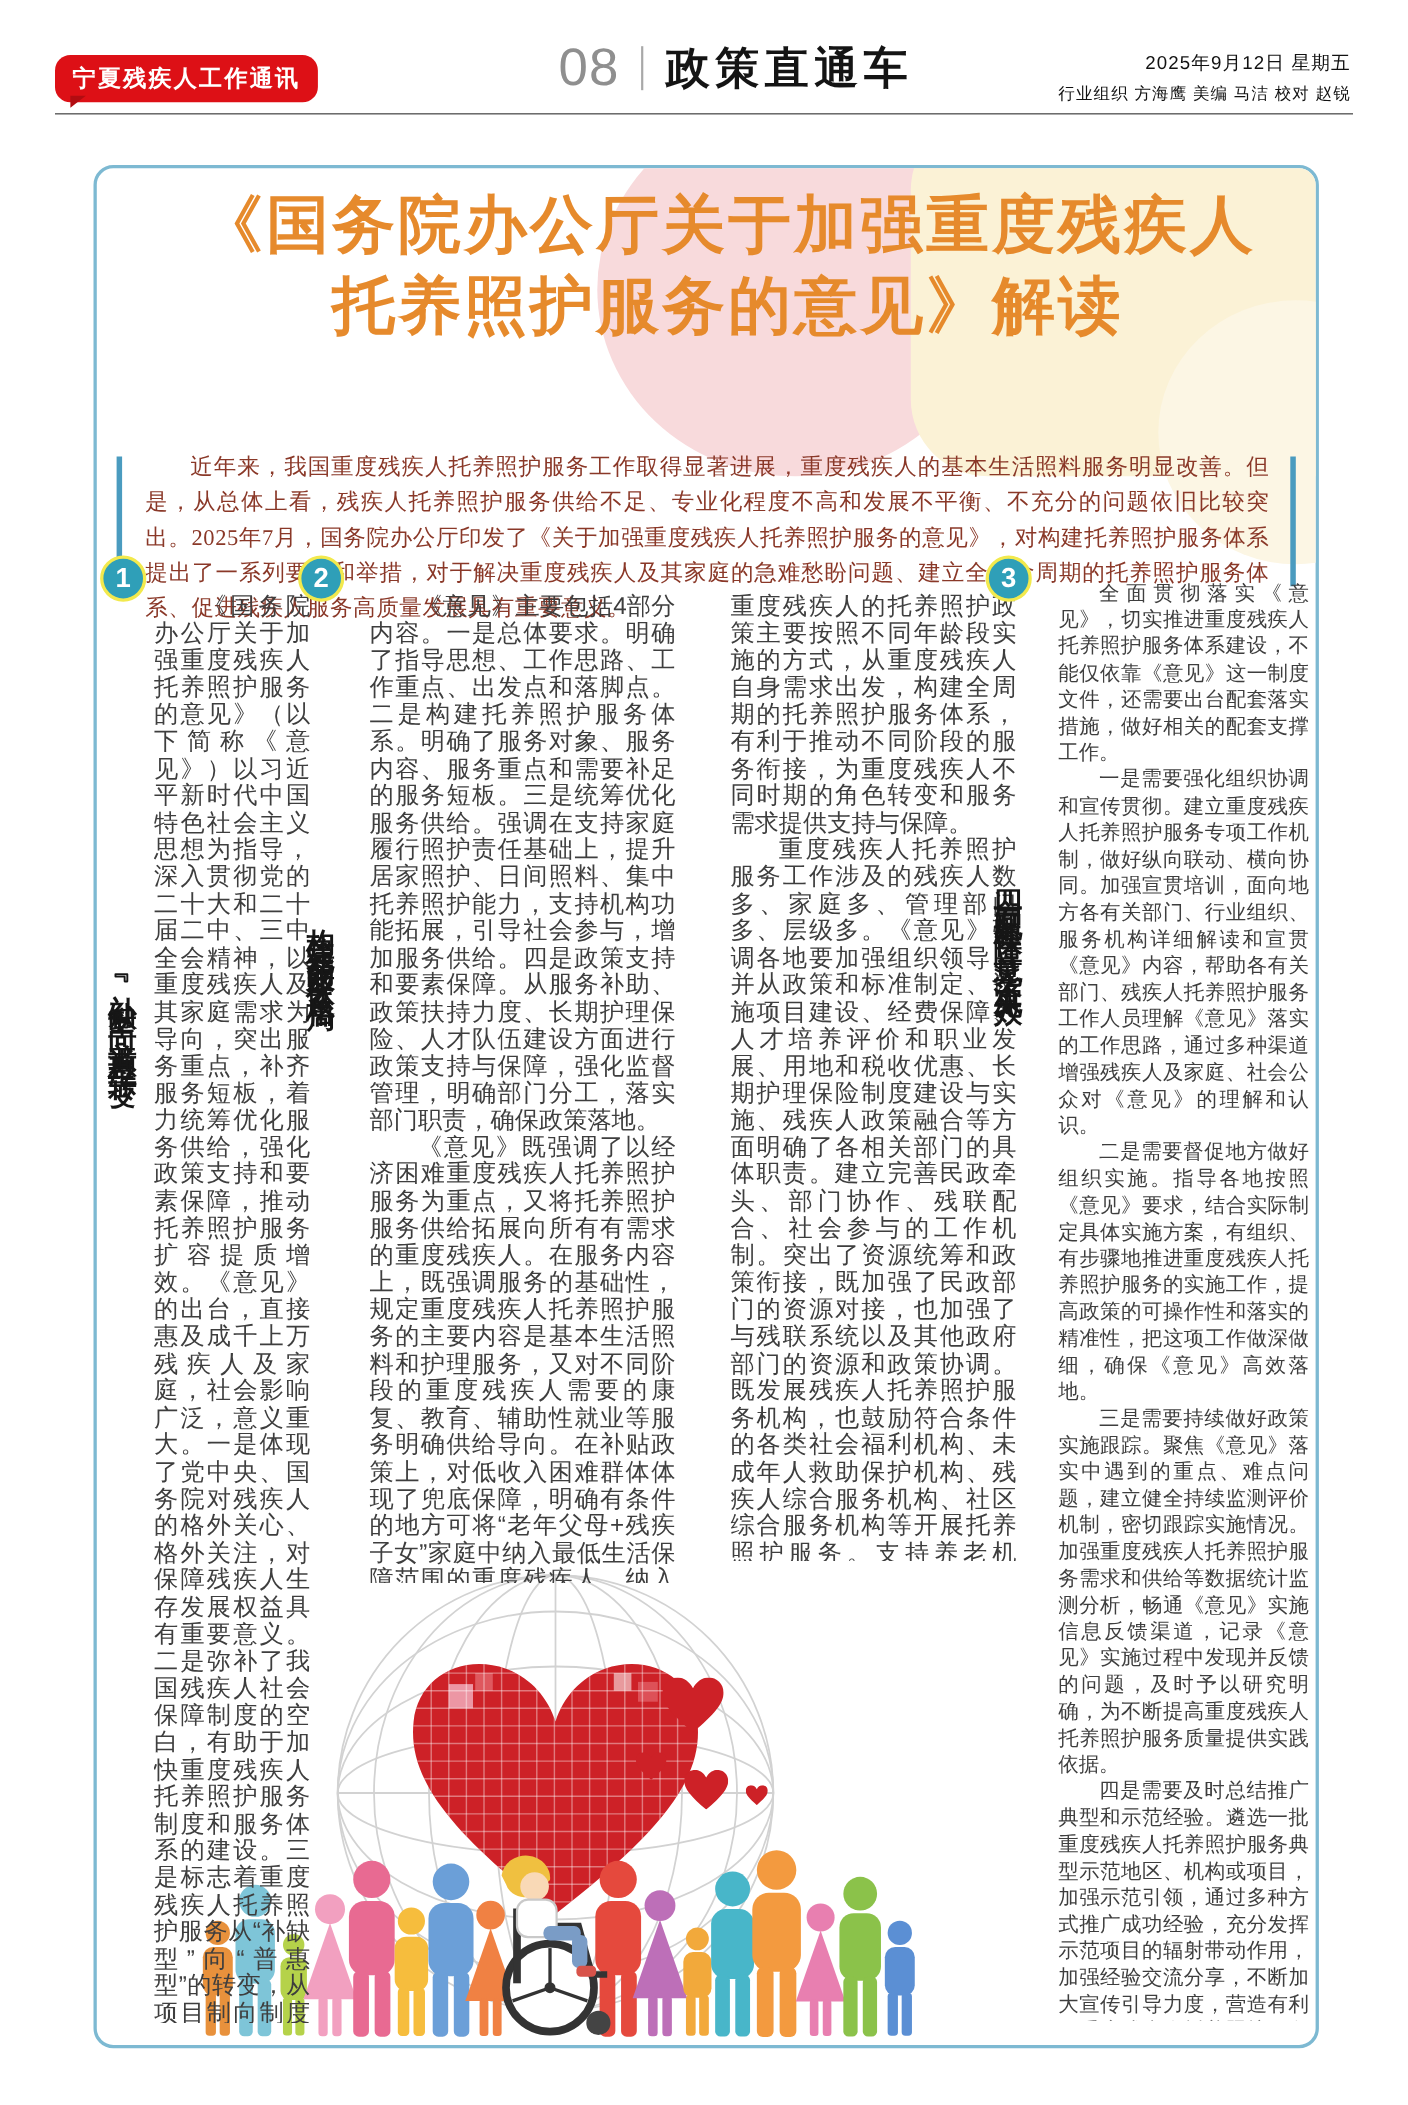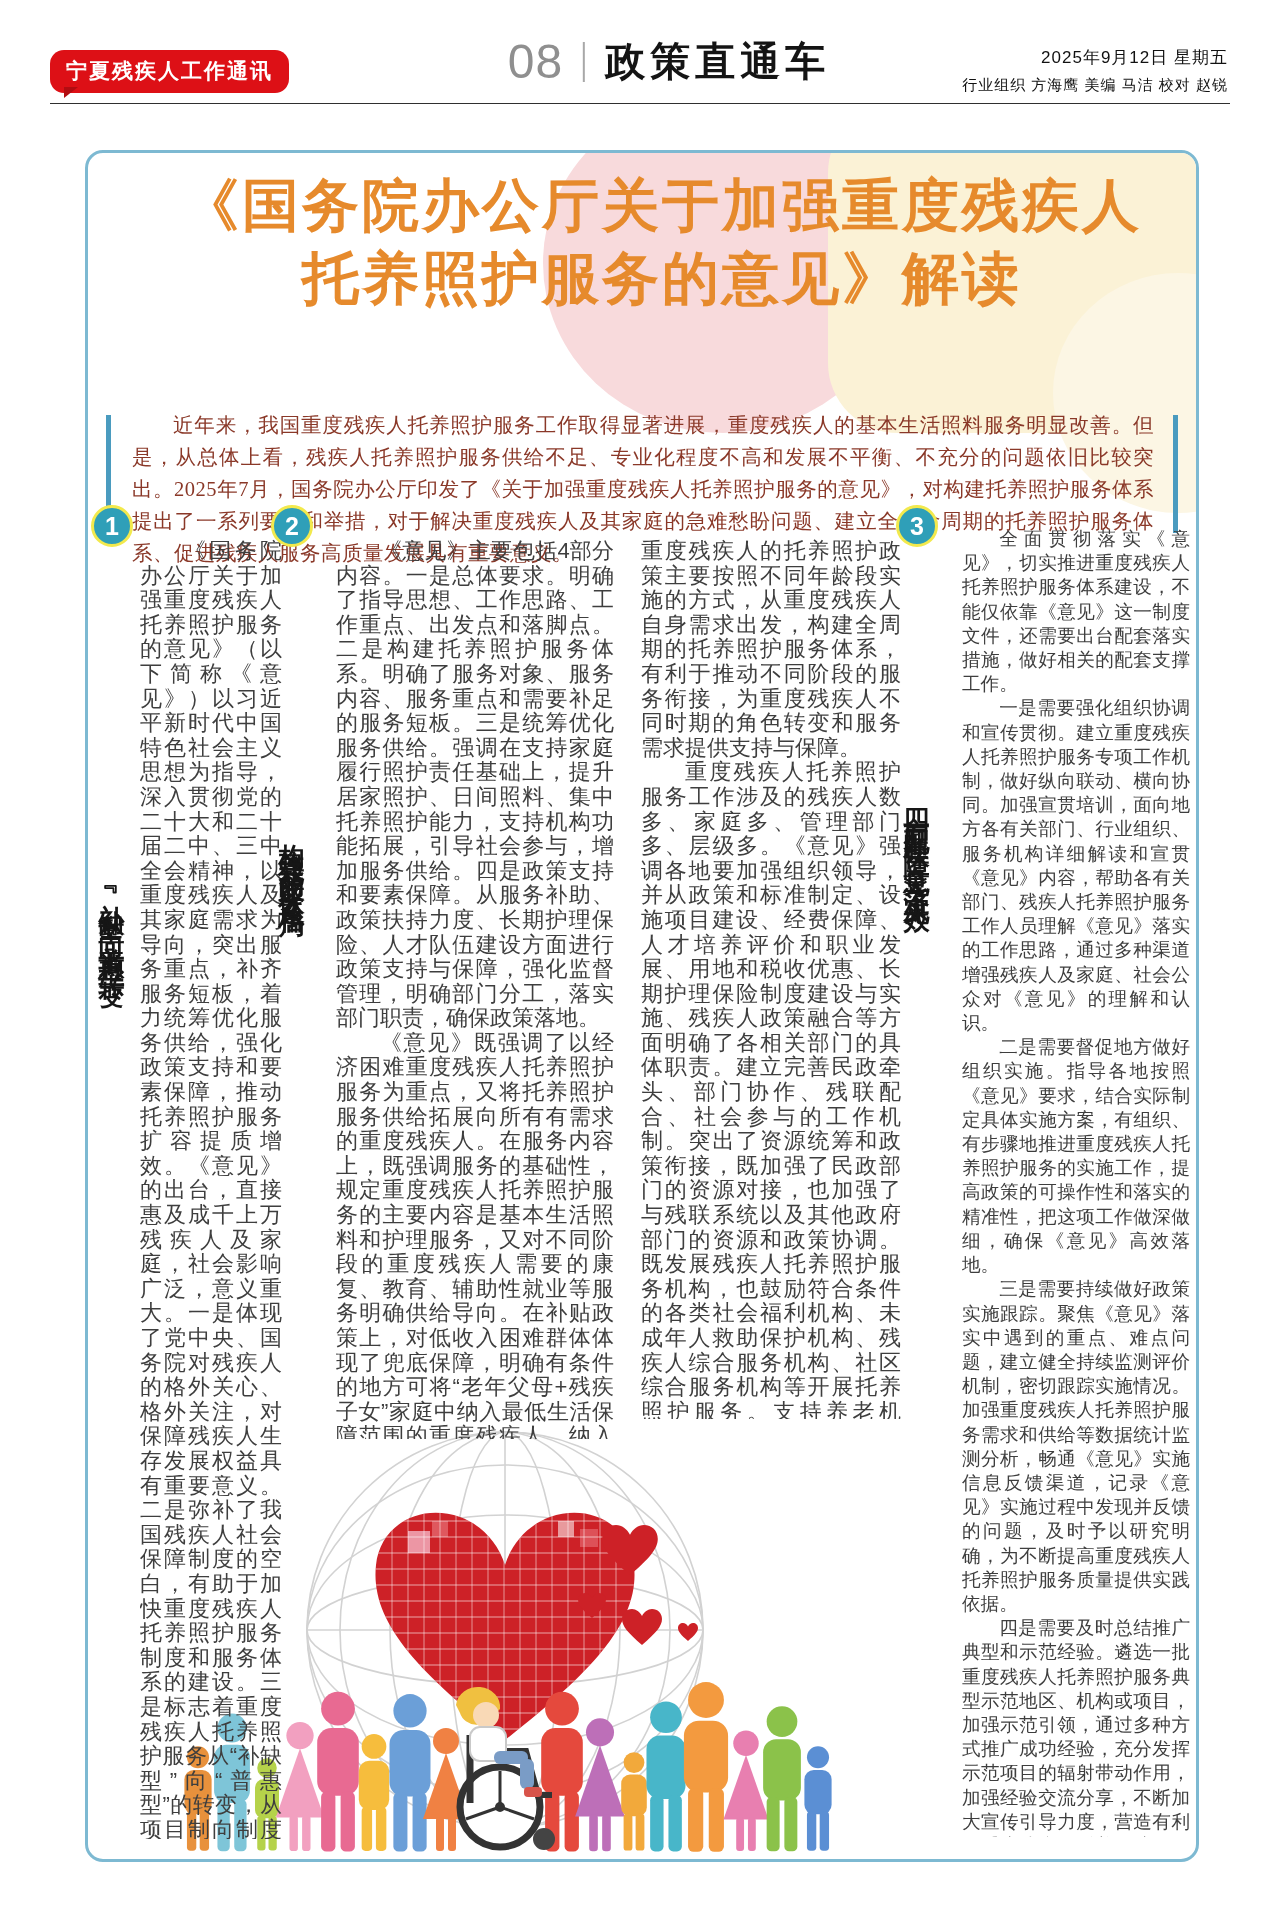--- a/index.html
+++ b/index.html
@@ -106,21 +106,21 @@
       <span>2</span>
     </div>
     <div class="vtitle" style="left:181px;top:408px;height:600px;">构建完整的服务体系格局</div>
 
     <div class="bodycol" style="left:248px;top:386px;width:278px;height:900px;">
       <p>《意见》主要包括4部分内容。一是总体要求。明确了指导思想、工作思路、工作重点、出发点和落脚点。二是构建托养照护服务体系。明确了服务对象、服务内容、服务重点和需要补足的服务短板。三是统筹优化服务供给。强调在支持家庭履行照护责任基础上，提升居家照护、日间照料、集中托养照护能力，支持机构功能拓展，引导社会参与，增加服务供给。四是政策支持和要素保障。从服务补助、政策扶持力度、长期护理保险、人才队伍建设方面进行政策支持与保障，强化监督管理，明确部门分工，落实部门职责，确保政策落地。</p>
       <p>《意见》既强调了以经济困难重度残疾人托养照护服务为重点，又将托养照护服务供给拓展向所有有需求的重度残疾人。在服务内容上，既强调服务的基础性，规定重度残疾人托养照护服务的主要内容是基本生活照料和护理服务，又对不同阶段的重度残疾人需要的康复、教育、辅助性就业等服务明确供给导向。在补贴政策上，对低收入困难群体体现了兜底保障，明确有条件的地方可将“老年父母+残疾子女”家庭中纳入最低生活保障范围的重度残疾人，纳入中央财政支持经济困难失能老年人等群体集中照护服务项目补助范围。</p>
       <p>《意见》首次明确全生命周期的托养照护服务体系建设。此次《意见》的出台，打破了以往</p>
     </div>
 
-    <div class="bodycol" style="left:553px;top:386px;width:260px;height:880px;">
+    <div class="bodycol" style="left:576px;top:386px;width:260px;height:880px;">
       <p class="cont">重度残疾人的托养照护政策主要按照不同年龄段实施的方式，从重度残疾人自身需求出发，构建全周期的托养照护服务体系，有利于推动不同阶段的服务衔接，为重度残疾人不同时期的角色转变和服务需求提供支持与保障。</p>
       <p>重度残疾人托养照护服务工作涉及的残疾人数多、家庭多、管理部门多、层级多。《意见》强调各地要加强组织领导，并从政策和标准制定、设施项目建设、经费保障、人才培养评价和职业发展、用地和税收优惠、长期护理保险制度建设与实施、残疾人政策融合等方面明确了各相关部门的具体职责。建立完善民政牵头、部门协作、残联配合、社会参与的工作机制。突出了资源统筹和政策衔接，既加强了民政部门的资源对接，也加强了与残联系统以及其他政府部门的资源和政策协调。既发展残疾人托养照护服务机构，也鼓励符合条件的各类社会福利机构、未成年人救助保护机构、残疾人综合服务机构、社区综合服务机构等开展托养照护服务。支持养老机构、精神卫生福利机构、儿童福利机构等拓展服务功能，引导社会力量增加服务供给。政策衔接上，还明确加强残疾儿童康复救助、困境儿童福利保障、养老服务网络建设等政策对残疾人托养照护服务的支持，发挥长期护理保险基础支撑作用等。</p>
     </div>
 
     <div class="num-circle" style="left:808px;top:352px;">
       <span>3</span>
     </div>
     <div class="vtitle" style="left:806px;top:408px;height:560px;">四方面配套保障《意见》落实见效</div>
 
     <div class="bodycol" style="left:874px;top:374px;width:228px;height:1310px;font-size:18.6px;line-height:24.2px;">

